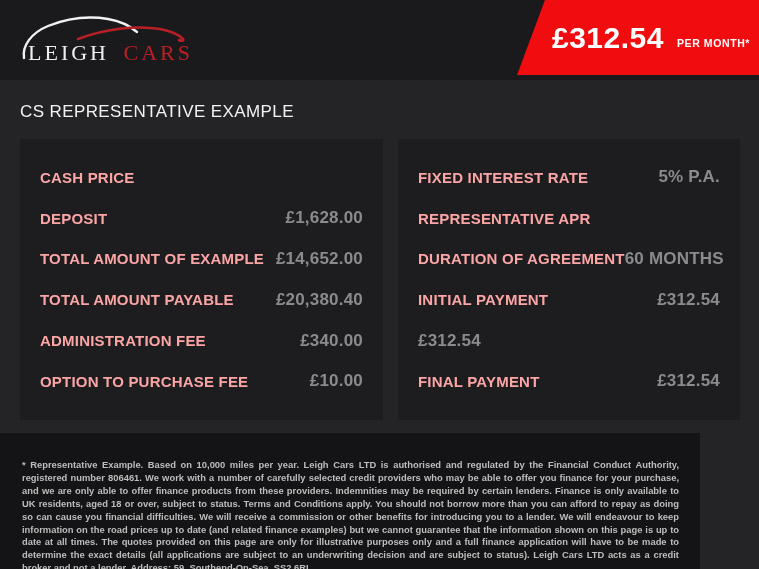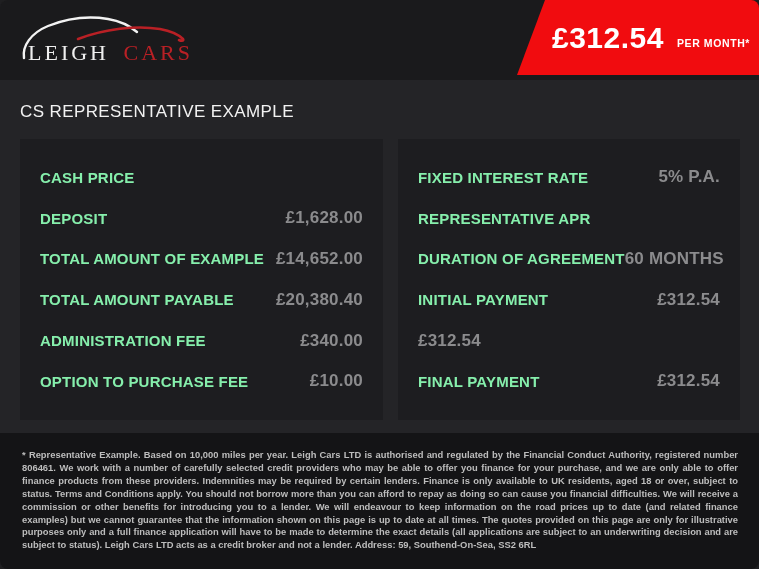--- a/index.html
+++ b/index.html
@@ -4,21 +4,20 @@
 <style>
   * { margin: 0; padding: 0; box-sizing: border-box; }
   html, body { background: #1f1f21; }
   .page {
     position: relative;
     width: 759px;
     height: 569px;
     overflow: hidden;
     font-family: "Liberation Sans", sans-serif;
     background: #242427;
-    border-radius: 8px;
   }
 
   
   .header {
     position: relative;
     height: 80px;
     background: #1a1a1c;
   }
   .logo {
     position: absolute;
@@ -92,43 +91,43 @@
   }
   .panel-left  { width: 363px; }
   .panel-right { width: 342px; }
   .finance-row {
     height: 40.8px;
     display: flex;
     align-items: center;
     justify-content: space-between;
   }
   .finance-label {
-    color: #86efac;
+    color: #fca5a5;
     font-size: 15px;
     font-weight: 700;
     letter-spacing: 0.2px;
     white-space: nowrap;
   }
   .finance-value {
     color: #8b8b8d;
     font-size: 17px;
     font-weight: 700;
     letter-spacing: 0.2px;
     white-space: nowrap;
   }
 
   
   .footer {
     position: absolute;
     left: 0;
     bottom: 0;
-    width: 759px;
+    width: 700px;
     height: 136px;
     background: #141416;
-    padding: 16px 21px 0 22px;
+    padding: 26px 21px 0 22px;
   }
   .disclaimer {
     color: #bdbdbd;
     font-size: 9.4px;
     line-height: 12.9px;
     text-align: justify;
     font-weight: 600;
   }
 </style>
 </head>

